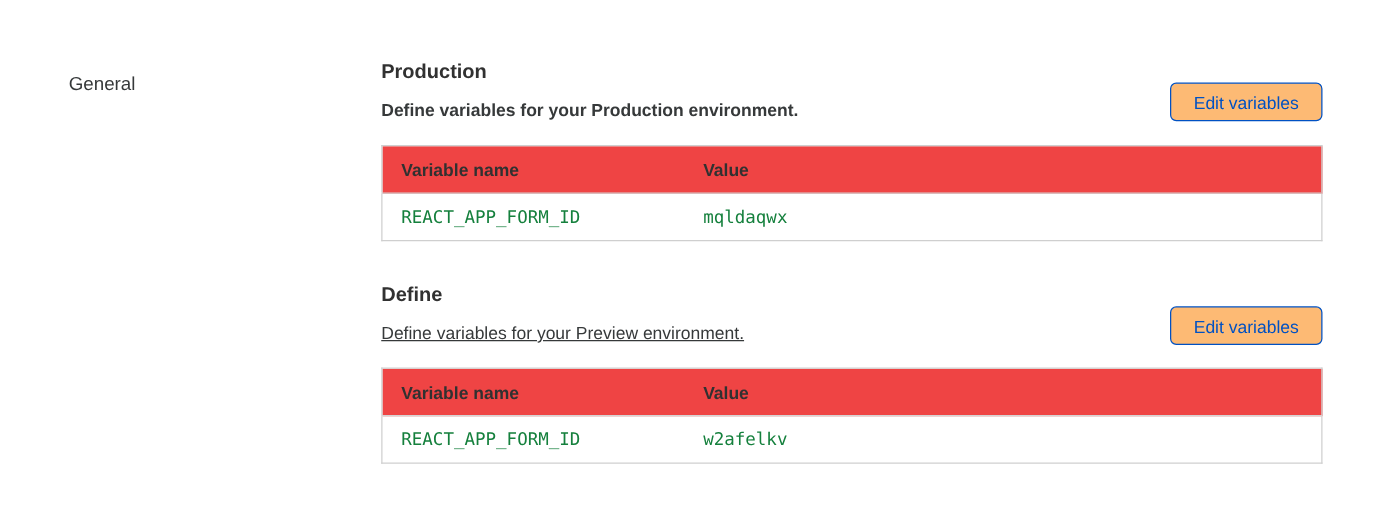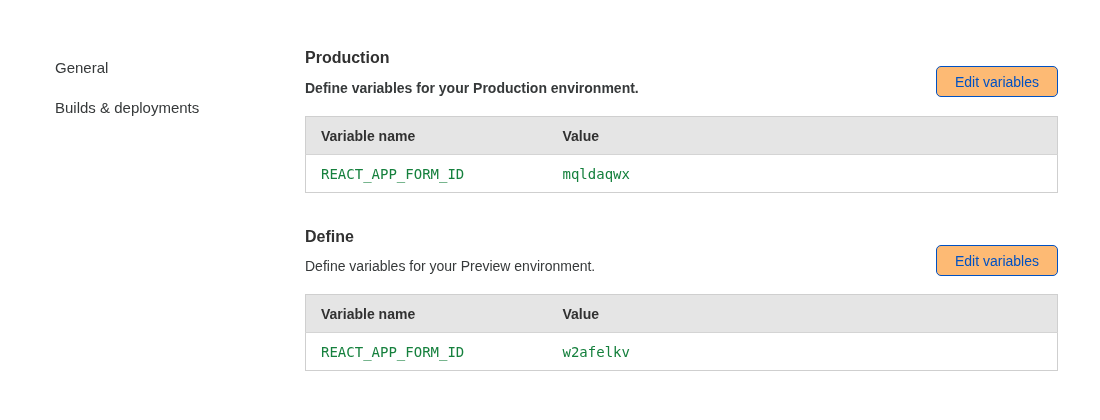--- a/index.html
+++ b/index.html
@@ -71,21 +71,21 @@
     left: 305px;
     width: 753px;
     border-collapse: collapse;
     border: 1px solid #cfcfcf;
     background: #ffffff;
   }
   .vars-table th {
     height: 38px;
     text-align: left;
     padding-left: 15px;
-    background: #e5e5e5;
+    background: #ef4444;
     border-bottom: 1px solid #d4d4d4;
     font-size: 14px;
     font-weight: 700;
     color: #313131;
     margin-top: 27px;
   }
   .vars-table th.col-name { width: 242px; }
   .vars-table td {
     height: 38px;
     padding-left: 15px;
@@ -93,30 +93,29 @@
     font-size: 14px;
     color: #15803d;
   }
 
   
   #title-prod  { top: 49px; }
   #desc-prod   { top: 80px; font-weight: bold; }
   #btn-prod    { top: 66px; }
   #table-prod  { top: 116px; }
   #title-prev  { top: 228px; }
-  #desc-prev   { top: 258px; }
+  #desc-prev   { top: 258px; text-decoration: underline; }
   #btn-prev    { top: 245px; }
   #table-prev  { top: 294px; }
 </style>
 </head>
 <body>
 
 <nav class="sidebar">
   <div class="side-item">General</div>
-  <div class="side-item">Builds &amp; deployments</div>
 </nav>
 
 <h2 class="section-title" id="title-prod">Production</h2>
 <p class="section-desc" id="desc-prod">Define variables for your Production environment.</p>
 <button class="edit-btn" id="btn-prod">Edit variables</button>
 
 <table class="vars-table" id="table-prod">
   <thead>
     <tr>
       <th class="col-name">Variable name</th>

